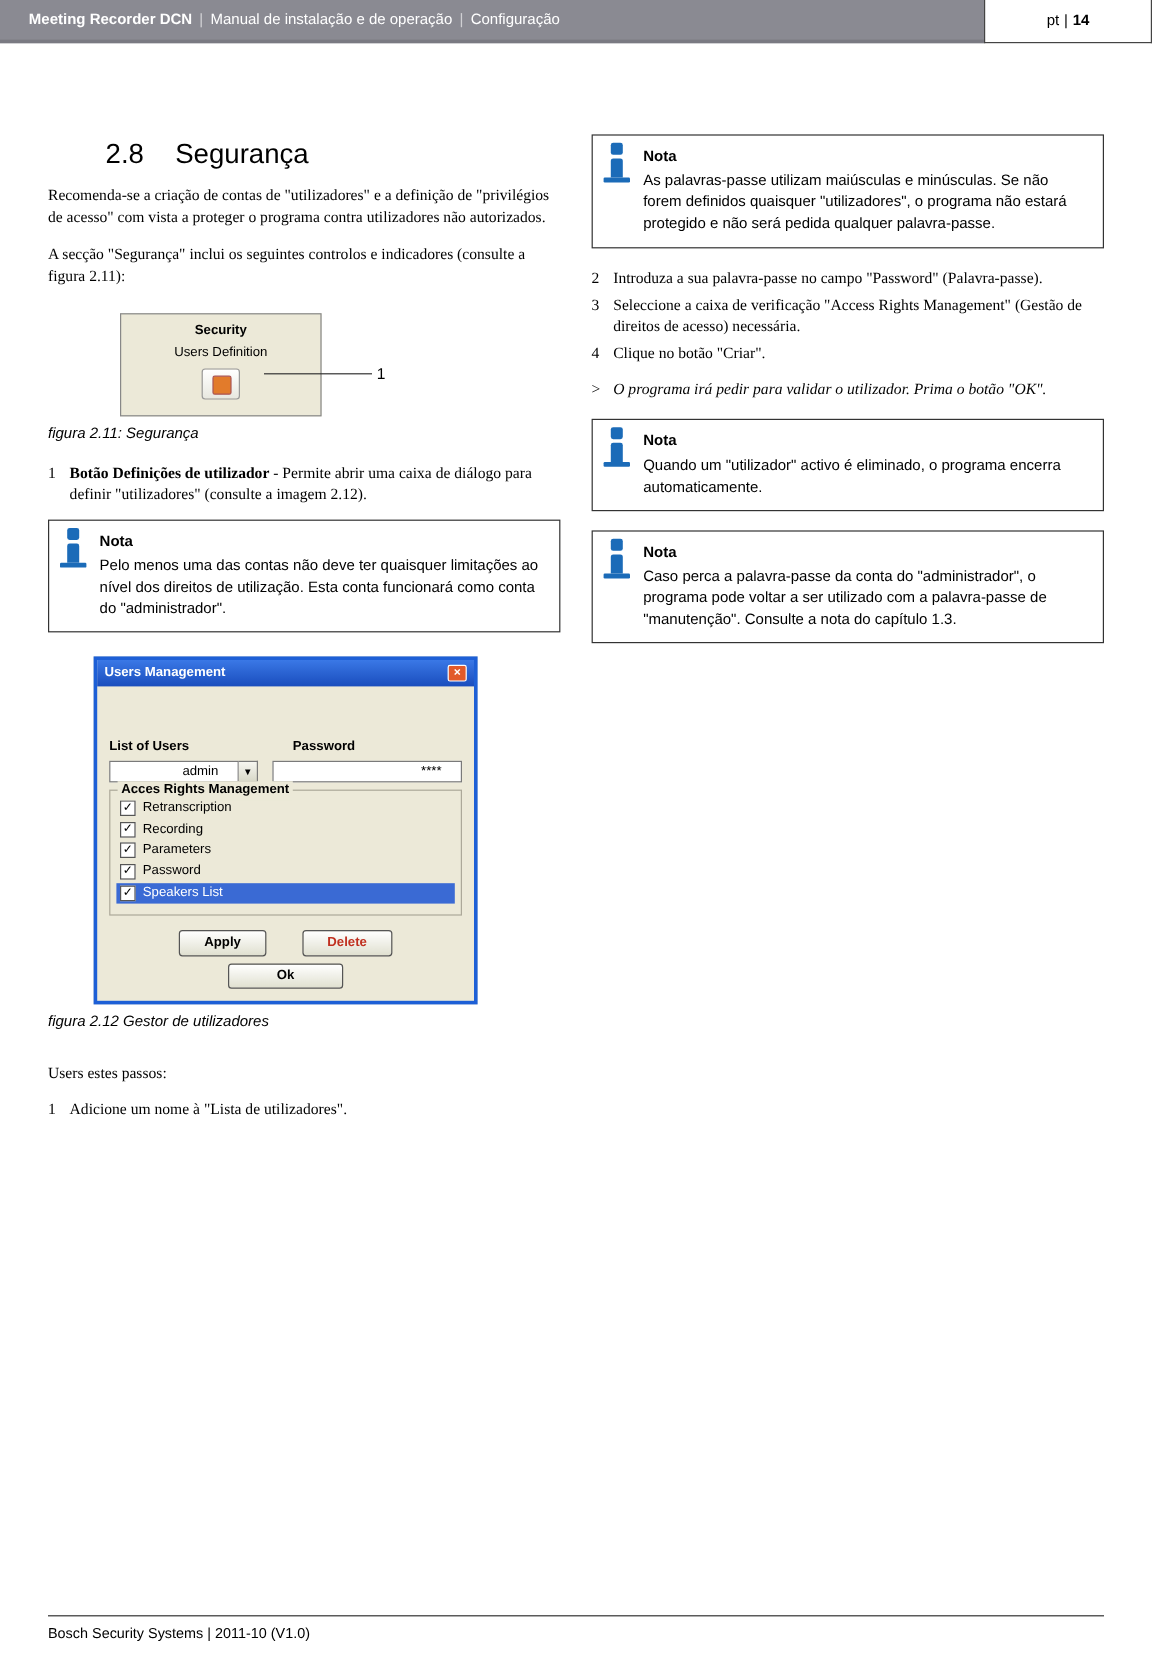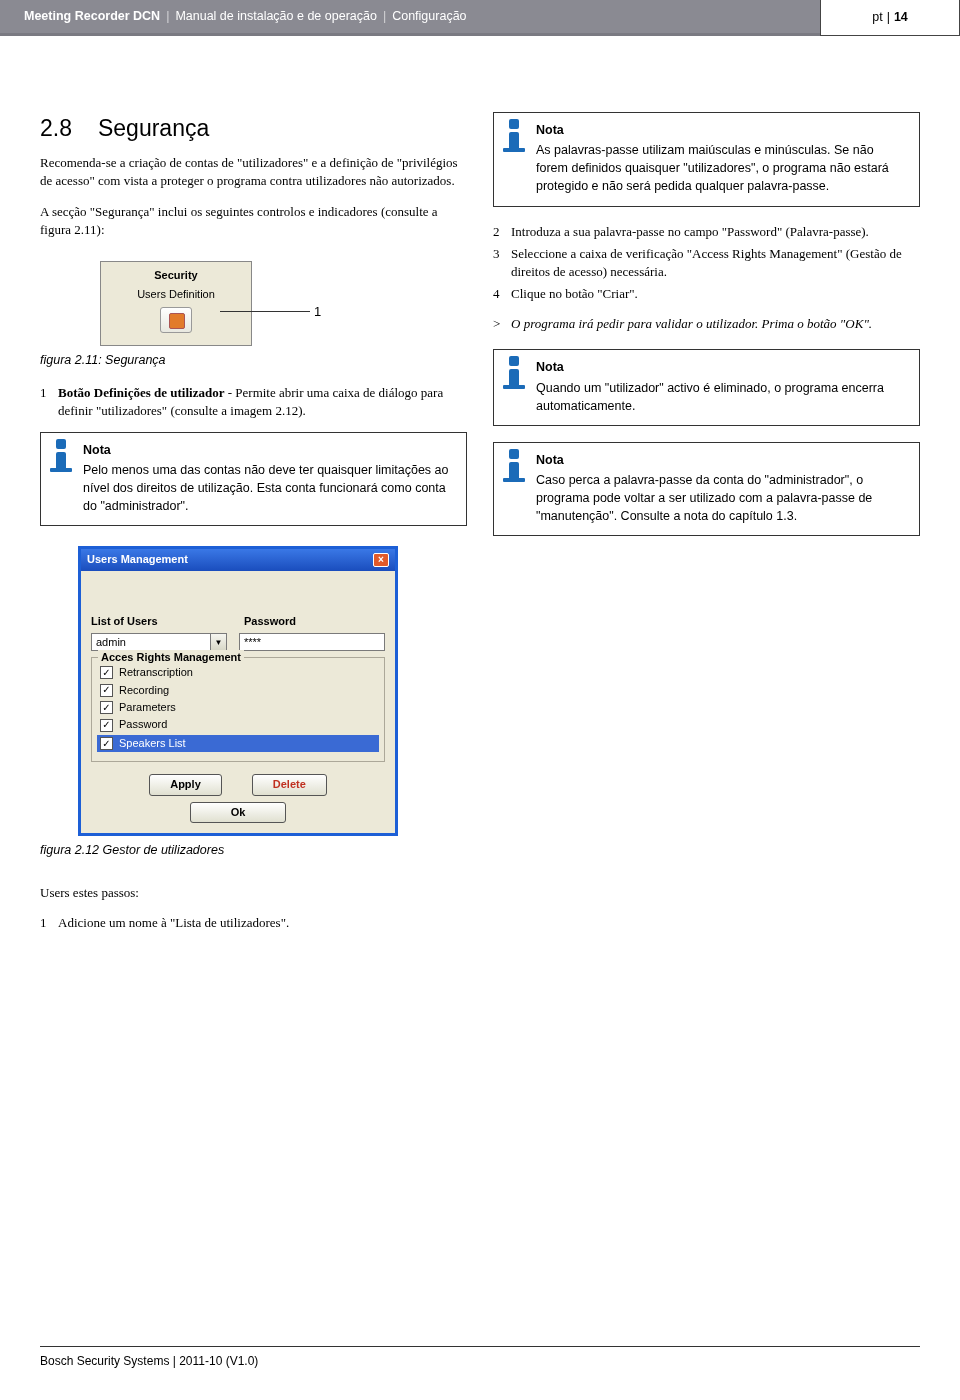--- a/index.html
+++ b/index.html
@@ -7,56 +7,56 @@
 .page { padding: 0; min-height: 1400px; position: relative; }
 .header { display: flex; align-items: stretch; height: 36px; }
 .header-bar { flex: 1; background: #8a8a92; color: #fff; display: flex; align-items: center; padding: 0 24px; font-size: 12.5px; border-bottom: 3px solid #7a7a82; }
 .header-bar .bold { font-weight: bold; }
 .header-bar .sep { margin: 0 6px; opacity: 0.6; }
 .header-right { width: 140px; border: 1px solid #444; border-top: 0; display: flex; align-items: center; justify-content: center; font-size: 12.5px; }
 .header-right .bold { font-weight: bold; }
 .content { padding: 28px 40px 0 40px; margin-top: 48px; }
 .columns { display: flex; gap: 26px; }
 .col { flex: 1; min-width: 0; }
-h2.section { font-size: 23px; font-weight: normal; margin-bottom: 10px; font-family: Arial, sans-serif; }
+h2.section { font-size: 23px; font-weight: normal; margin-bottom: 10px; font-family: Arial, sans-serif; margin-left: 48px; }
 h2.section .num { font-weight: normal; margin-right: 26px; }
 h2.section .title { font-weight: normal; }
 p { margin-bottom: 12px; font-size: 13px; font-family: Georgia, 'Times New Roman', serif; }
 .note-box { border: 1px solid #333; padding: 8px 10px 10px 42px; margin-bottom: 16px; position: relative; font-family: Arial, sans-serif; font-size: 12.5px; line-height: 1.45; }
 .note-box .note-title { font-weight: bold; display: block; margin-bottom: 2px; }
 .note-icon { position: absolute; left: 6px; top: 6px; width: 28px; height: 28px; }
 .note-icon .dot { width: 10px; height: 10px; background: #1b6bb8; border-radius: 2px; margin: 0 auto 3px; }
 .note-icon .stem { width: 10px; height: 16px; background: #1b6bb8; margin: 0 auto; border-radius: 2px 2px 0 0; position: relative; }
 .note-icon .foot { width: 22px; height: 4px; background: #1b6bb8; margin: 0 auto; border-radius: 1px; }
 ol.numlist { list-style: none; padding: 0; font-family: Georgia, 'Times New Roman', serif; font-size: 13px; }
 ol.numlist li { display: flex; margin-bottom: 4px; }
 ol.numlist li .n { width: 18px; flex-shrink: 0; }
 .gt-line { font-style: italic; font-family: Georgia, 'Times New Roman', serif; padding-left: 0; display: flex; }
 .gt-line .gt { width: 18px; flex-shrink: 0; font-style: normal; }
 .fig-caption { font-style: italic; font-family: Arial, sans-serif; font-size: 12.5px; margin: 6px 0 14px 0; }
 .fig-wrap { margin: 22px 0 4px 0; }
 .security-fig { position: relative; width: 280px; margin-left: 60px; }
-.sec-panel { border: 1px solid #888; background: #ece9d8; text-align: center; width: 152px; padding: 4px 0 8px; font-family: Tahoma, Arial, sans-serif; font-size: 11px; }
+.sec-panel { border: 1px solid #888; background: #ece9d8; text-align: center; width: 168px; padding: 4px 0 8px; font-family: Tahoma, Arial, sans-serif; font-size: 11px; }
 .sec-panel .sec-title { font-weight: bold; padding: 2px 0; margin-bottom: 2px; }
 .sec-panel .sec-sub { margin-bottom: 4px; }
 .btn-icon { display: inline-block; width: 32px; height: 26px; border: 1px solid #999; background: linear-gradient(#fff,#e8e8e0); border-radius: 3px; position: relative; }
 .btn-icon::after { content: ""; position: absolute; left: 8px; top: 5px; width: 14px; height: 14px; background: #e27b2b; border-radius: 2px; border: 1px solid #a55; }
 .callout-line { position: absolute; top: 50px; left: 120px; height: 1px; width: 90px; background: #333; }
 .callout-num { position: absolute; top: 42px; left: 214px; font-family: Arial, sans-serif; font-size: 13px; }
 .def-item { display: flex; font-family: Georgia, 'Times New Roman', serif; font-size: 13px; margin-bottom: 12px; }
 .def-item .n { width: 18px; flex-shrink: 0; }
 .def-item .body .label { font-weight: bold; font-family: Georgia, serif; }
 .users-mgmt { width: 320px; border: 3px solid #1d5fd6; background: #ece9d8; font-family: Tahoma, Arial, sans-serif; font-size: 11px; margin: 20px 0 4px 38px; }
 .um-titlebar { background: linear-gradient(#3a78e6,#1a4dbd); color: #fff; padding: 3px 6px; font-weight: bold; display: flex; justify-content: space-between; align-items: center; }
 .um-close { width: 16px; height: 14px; background: #e25a2a; border: 1px solid #fff; border-radius: 2px; display: flex; align-items: center; justify-content: center; font-size: 10px; line-height: 1; }
 .um-body { padding: 8px 10px 10px; margin-top: 35px; }
 .um-row { display: flex; gap: 12px; margin-bottom: 4px; }
 .um-row label { font-weight: bold; flex: 1; }
 .um-field { display: flex; align-items: center; gap: 0; }
-.um-input { border: 1px solid #7a7a7a; background: #fff; padding: 1px 4px; height: 18px; font-size: 11px; }
+.um-input { border: 1px solid #7a7a7a; background: #fff; padding: 1px 16px; height: 18px; font-size: 11px; text-align: right; }
 .um-dd { width: 16px; height: 18px; border: 1px solid #7a7a7a; border-left: 0; background: linear-gradient(#f6f6f0,#d8d8c8); display: flex; align-items: center; justify-content: center; font-size: 8px; }
 .um-group { border: 1px solid #aca899; padding: 6px 8px 8px; margin-top: 6px; position: relative; }
 .um-group .gt { position: absolute; top: -8px; left: 6px; background: #ece9d8; padding: 0 3px; font-weight: bold; font-size: 11px; }
 .um-check { display: flex; align-items: center; gap: 6px; padding: 1px 0; }
 .um-check .cb { width: 13px; height: 13px; border: 1px solid #555; background: #fff; display: flex; align-items: center; justify-content: center; font-size: 10px; line-height: 1; }
 .um-check.sel { background: #3a6ad4; color: #fff; padding: 1px 3px; margin: 1px -3px; }
 .um-btns { display: flex; justify-content: center; gap: 30px; margin-top: 12px; }
 .um-btn { border: 1px solid #555; background: linear-gradient(#fff,#e0e0d0); padding: 2px 20px; border-radius: 3px; font-weight: bold; font-size: 11px; }
 .um-btn.del { color: #c03020; }
 .um-ok { margin-top: 6px; display: flex; justify-content: center; }

